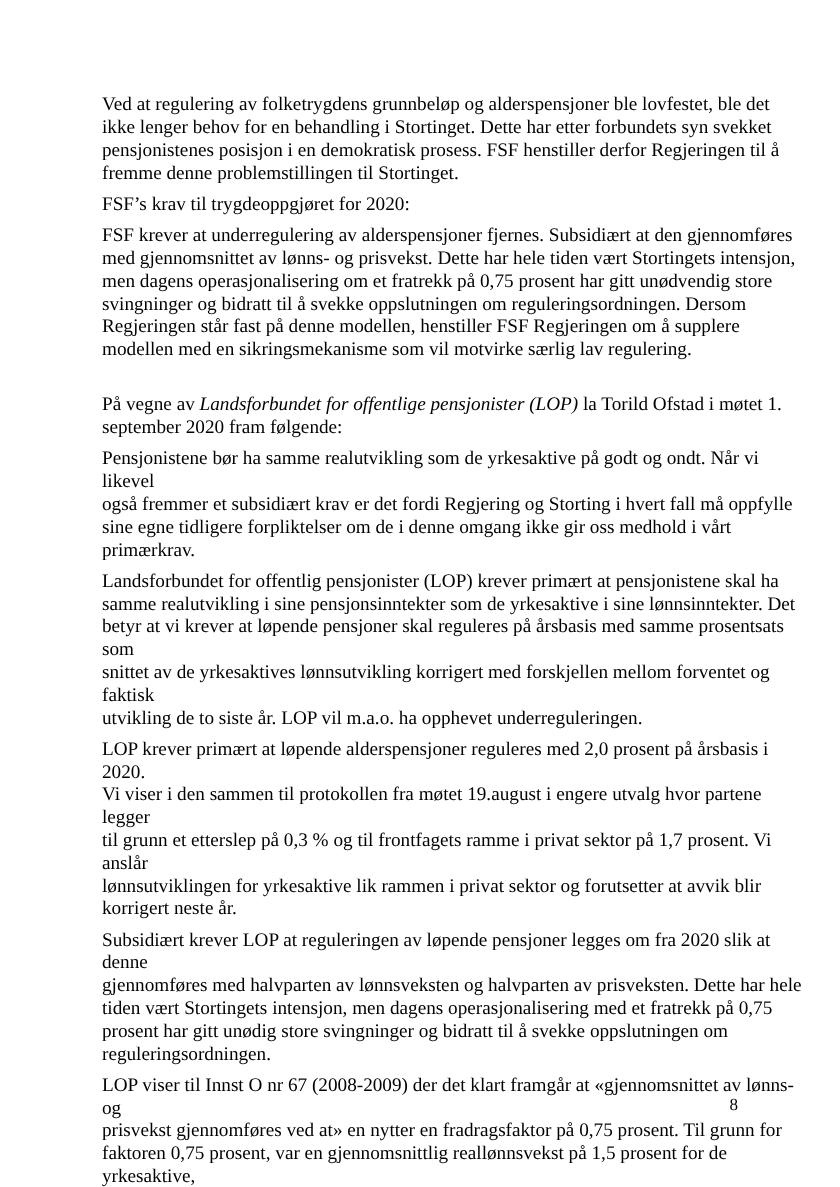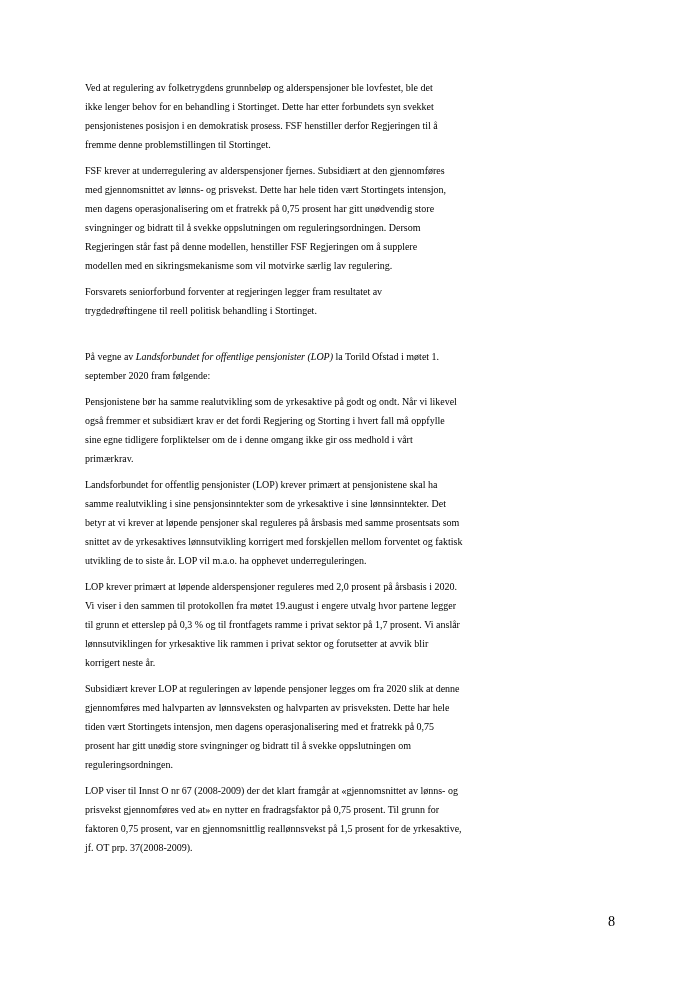--- a/index.html
+++ b/index.html
@@ -21,21 +21,21 @@
     background: #ffffff;
   }
   .content {
     position: absolute;
     left: 85px;
     top: 78px;
     width: 585px;
   }
   .content p {
     margin: 0 0 7px 0;
-    font-size: 10px;
+    font-size: 16px;
     line-height: 19px;
     white-space: pre-wrap;
     text-align: left;
   }
   .content p.extra-space {
     margin-top: 27px;
   }
   .content em {
     font-style: italic;
   }
@@ -49,28 +49,27 @@
 </style>
 </head>
 <body>
 
 <div class="page">
   <div class="content" id="document-body">
       <p><span>Ved at regulering av folketrygdens grunnbeløp og alderspensjoner ble lovfestet, ble det
 ikke lenger behov for en behandling i Stortinget. Dette har etter forbundets syn svekket
 pensjonistenes posisjon i en demokratisk prosess. FSF henstiller derfor Regjeringen til å
 fremme denne problemstillingen til Stortinget.</span></p>
+      <p><span>FSF’s krav til trygdeoppgjøret for 2020:</span></p>
       <p><span>FSF krever at underregulering av alderspensjoner fjernes. Subsidiært at den gjennomføres
 med gjennomsnittet av lønns- og prisvekst. Dette har hele tiden vært Stortingets intensjon,
 men dagens operasjonalisering om et fratrekk på 0,75 prosent har gitt unødvendig store
 svingninger og bidratt til å svekke oppslutningen om reguleringsordningen. Dersom
 Regjeringen står fast på denne modellen, henstiller FSF Regjeringen om å supplere
 modellen med en sikringsmekanisme som vil motvirke særlig lav regulering.</span></p>
-      <p><span>Forsvarets seniorforbund forventer at regjeringen legger fram resultatet av
-trygdedrøftingene til reell politisk behandling i Stortinget.</span></p>
       <p class="extra-space"><span>På vegne av </span><em>Landsforbundet for offentlige pensjonister (LOP)</em><span> la Torild Ofstad i møtet 1.
 september 2020 fram følgende:</span></p>
       <p><span>Pensjonistene bør ha samme realutvikling som de yrkesaktive på godt og ondt. Når vi likevel
 også fremmer et subsidiært krav er det fordi Regjering og Storting i hvert fall må oppfylle
 sine egne tidligere forpliktelser om de i denne omgang ikke gir oss medhold i vårt
 primærkrav.</span></p>
       <p><span>Landsforbundet for offentlig pensjonister (LOP) krever primært at pensjonistene skal ha
 samme realutvikling i sine pensjonsinntekter som de yrkesaktive i sine lønnsinntekter. Det
 betyr at vi krever at løpende pensjoner skal reguleres på årsbasis med samme prosentsats som
 snittet av de yrkesaktives lønnsutvikling korrigert med forskjellen mellom forventet og faktisk

